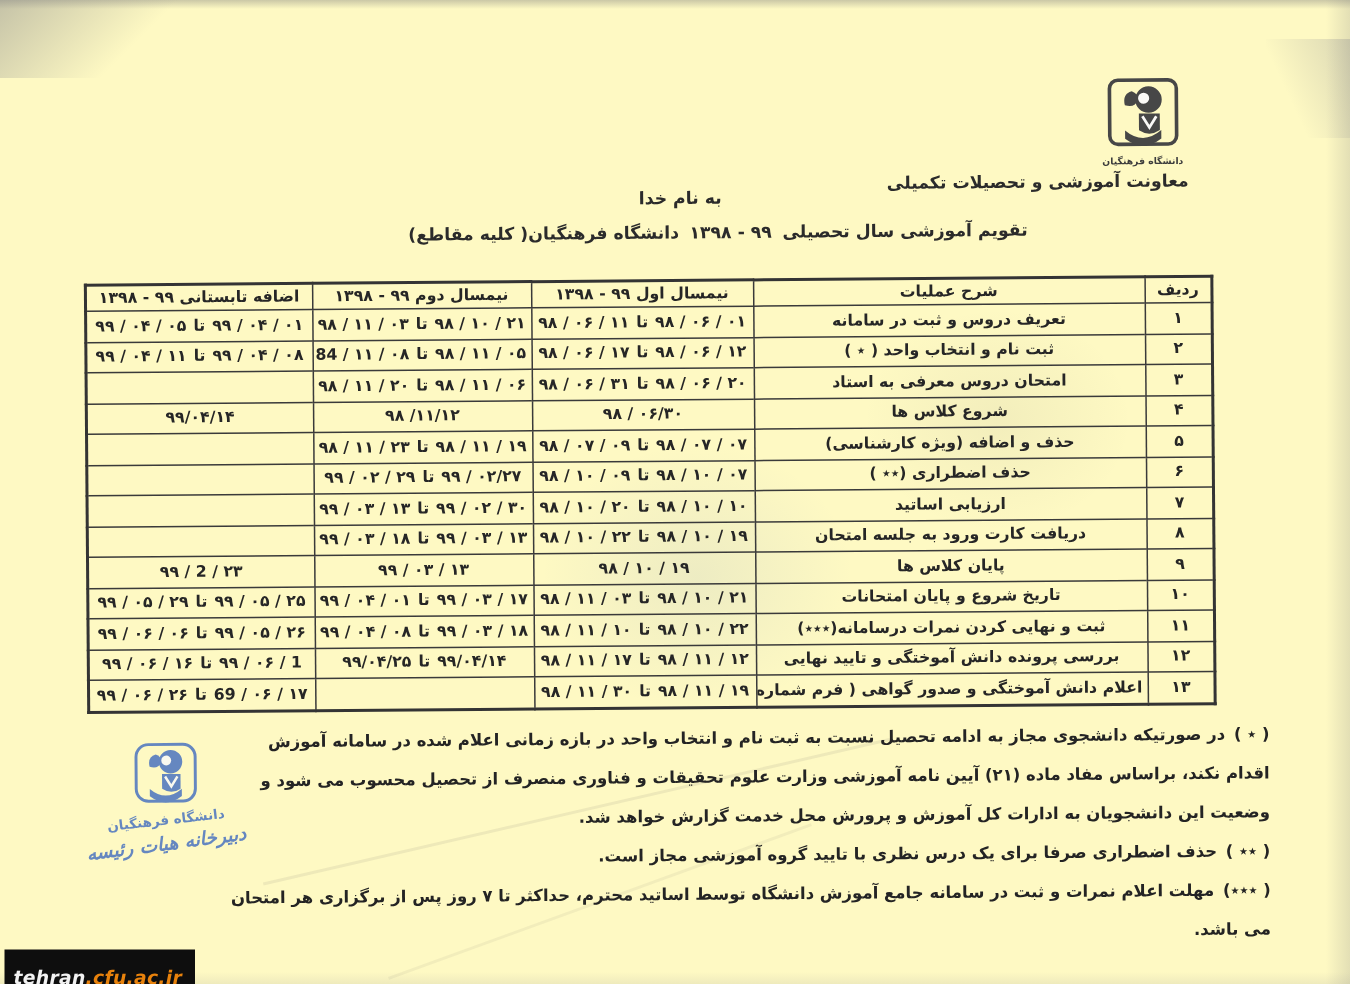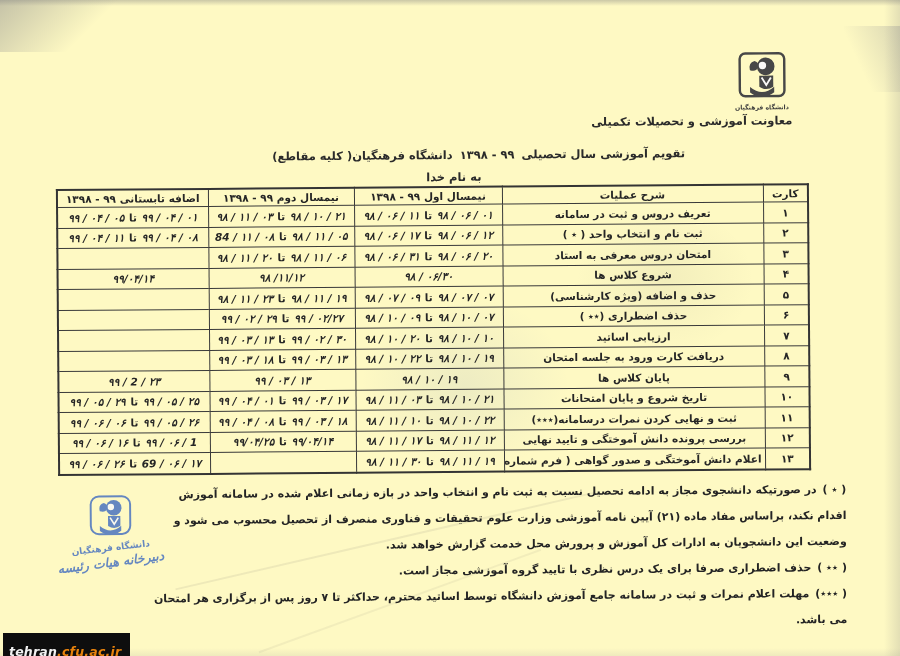--- a/index.html
+++ b/index.html
@@ -29,33 +29,33 @@
     color:#2b2b2b;}
 
   .uni-logo-block{position:absolute;top:54px;right:108px;width:56px;text-align:center;}
   .uni-logo-block svg{display:block;margin:0 auto;color:#474747;}
   .logo-caption{font-size:6.5px;font-weight:700;color:#3c3c3c;direction:rtl;
     transform:scale(.95);letter-spacing:-.3px;white-space:nowrap;}
 
   .department{position:absolute;top:116px;right:106px;font-size:11.5px;font-weight:700;
     direction:rtl;white-space:nowrap;}
   .bismillah{position:absolute;top:125px;left:392px;width:126px;text-align:center;
-    font-size:11.5px;font-weight:700;direction:rtl;margin-top:45px;}
+    font-size:11.5px;font-weight:700;direction:rtl;}
   .doc-title{position:absolute;top:148px;left:235px;width:490px;text-align:center;
     font-size:11.5px;font-weight:700;direction:rtl;white-space:nowrap;}
   .doc-title .yrs{padding:0 3px;}
 
   table.cal{position:absolute;top:186px;left:57px;width:751px;border-collapse:collapse;
     direction:rtl;table-layout:fixed;font-size:10.5px;font-weight:700;color:#262626;
     border:2px solid #343434;}
   table.cal th,table.cal td{border:1px solid #3a3a3a;text-align:center;vertical-align:middle;
     padding:0 3px;overflow:hidden;white-space:nowrap;}
   table.cal thead th{height:16px;font-size:10.5px;}
   table.cal tbody td{height:19.5px;}
-  .date-value{direction:ltr;unicode-bidi:isolate;font-style:italic;}
+  .date-value{direction:ltr;unicode-bidi:isolate;}
   .range-separator-label{padding:0 1px;}
 
   .footnotes{position:absolute;top:480px;right:55px;width:700px;direction:rtl;
     font-size:11px;font-weight:700;line-height:26px;color:#242424;}
   .footnote{margin:0;}
   .footnote-marker{padding-left:2px;}
 
   .stamp{position:absolute;left:44px;top:492px;width:130px;text-align:center;
     color:#4b74c0;opacity:.85;}
   .stamp svg{display:block;margin:0 auto;}
@@ -112,21 +112,21 @@
     <table class="cal">
       <colgroup>
         <col style="width:45px">
           <col style="width:261px">
           <col style="width:148px">
         <col style="width:146px">
           <col style="width:151px">
       </colgroup>
       <thead>
         <tr>
-          <th>کارت</th>
+          <th>ردیف</th>
           <th>شرح عملیات</th>
           <th>
             <span>نیمسال اول</span>
             <span dir="ltr">۱۳۹۸ - ۹۹</span>
           </th>
           <th>
             <span>نیمسال دوم</span>
             <span dir="ltr">۱۳۹۸ - ۹۹</span>
           </th>
           <th>

